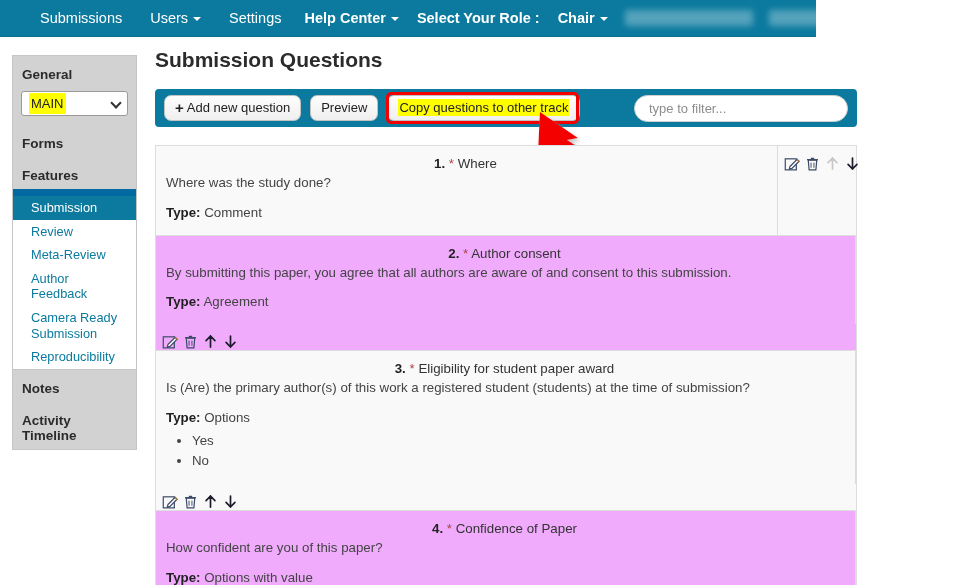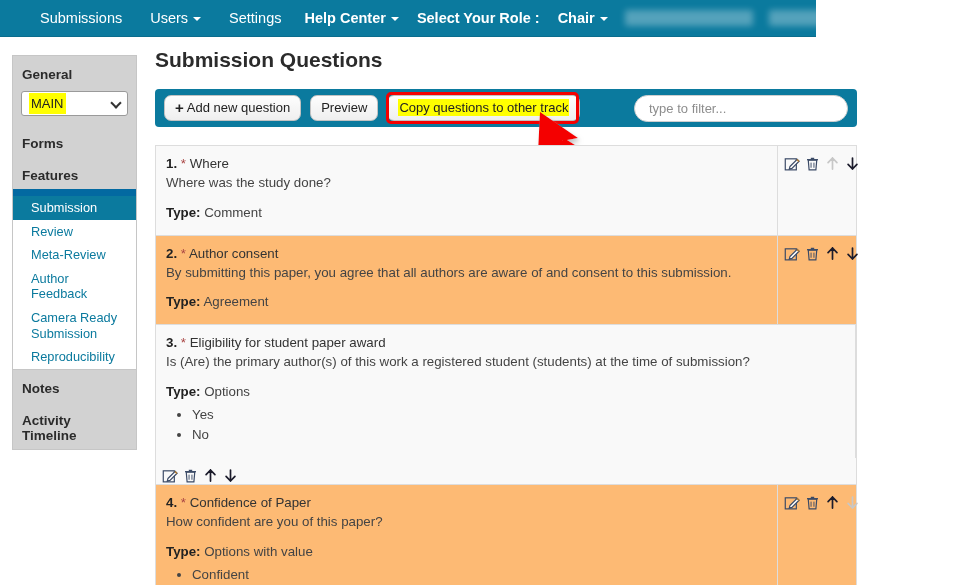--- a/index.html
+++ b/index.html
@@ -164,29 +164,29 @@
     border: 1px solid #dddddd;
     background: #ffffff;
   }
   .qrow {
     display: flex;
     border-bottom: 1px solid #dddddd;
     min-height: 62px;
   }
   .qrow:last-child { border-bottom: none; }
   .qrow.odd { background: #f9f9f9; }
-  .qrow.even { background: #fdba74; }
+  .qrow.even { background: #f0abfc; flex-direction: column; }
   .qmain {
     flex: 1;
     padding: 9px 12px 12px 10px;
     border-right: 1px solid #dddddd;
     font-size: 13.3px; color: #333333;
     line-height: 1.42;
   }
-  .qtitle { color: #333; }
+  .qtitle { color: #333; text-align: center; }
   .qtitle .num { font-weight: bold; color: #222; }
   .qtitle .star { color: #a94442; }
   .qdesc { color: #444; }
   .qtype { margin-top: 11px; color: #444; }
   .qtype b { color: #222; }
   .qopts {
     margin: 3px 0 0 0;
     padding-left: 26px;
     color: #444;
   }

